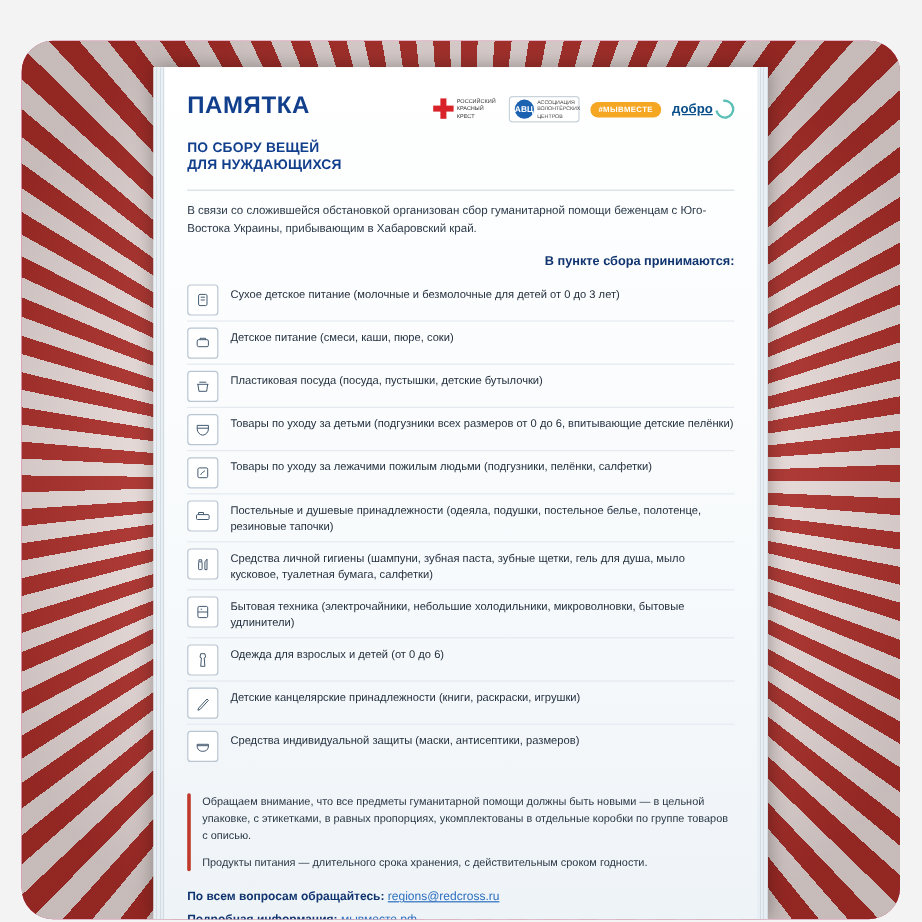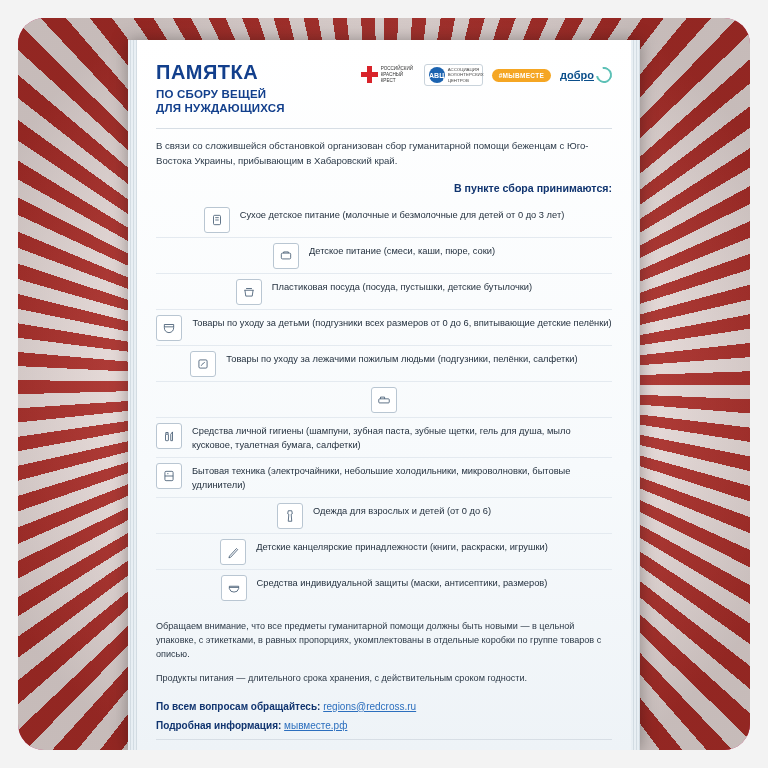--- a/index.html
+++ b/index.html
@@ -14,21 +14,21 @@
   #stage {
     position: relative;
     width: 768px;
     height: 768px;
     background: #f3f3f3;
   }
   
   .frame {
     position: absolute;
     left: 18px;
-    top: 18px;
+    top: 34px;
     width: 732px;
     height: 732px;
     border-radius: 26px;
     background: #be185d;
     overflow: hidden;
   }
   
   .stripes {
     position: absolute;
     inset: 0;
@@ -86,21 +86,21 @@
     font-size: 20px;
     letter-spacing: .5px;
     line-height: 1.05;
   }
   .title-sub {
     color: #123f8c;
     font-weight: bold;
     font-size: 11.5px;
     line-height: 1.25;
     letter-spacing: .2px;
-    margin-top: 4px;
+    margin-top: 18px;
   }
   .logos {
     display: flex;
     align-items: center;
     gap: 9px;
     padding-top: 6px;
   }
   .logo-rkk { display:flex; align-items:center; gap:3px; }
   .rkk-cross {
     position: relative;
@@ -179,45 +179,43 @@
     text-align: right;
   }
   
   .items { margin-top: 8px; }
   .item {
     display: flex;
     align-items: flex-start;
     gap: 10px;
     padding: 4.5px 0;
     border-bottom: 1px solid #e4eaf0;
-    justify-content: center;
   }
   .item:last-child { border-bottom: none; }
   .ico {
     flex: 0 0 auto;
     width: 24px; height: 24px;
     border: 1px solid #b9c6d2;
     border-radius: 3px;
     background: #fff;
     display: flex; align-items: center; justify-content: center;
     color: #3f566e;
   }
   .ico svg { display: block; }
   .item-text {
     font-size: 9.3px;
     color: #24313f;
     line-height: 1.5;
     padding-top: 2px;
   }
   
   .notes {
-    margin-top: 4px;
+    margin-top: 22px;
     display: flex;
     gap: 10px;
-    flex-direction: column;
   }
   .notes-bar {
     flex: 0 0 auto;
     width: 2.5px;
     background: #c0392b;
     border-radius: 2px;
   }
   .notes-body { font-size: 9.1px; color: #2b3846; line-height: 1.55; }
   .notes-body p { margin: 0 0 9px; }
   .notes-body p:last-child { margin-bottom: 0; }
@@ -328,20 +326,21 @@
             <div class="item-text">Товары по уходу за лежачими пожилым людьми (подгузники, пелёнки, салфетки)</div>
           </div>
 
           <div class="item">
             <div class="ico">
               <svg width="14" height="14" viewBox="0 0 24 24" fill="none" stroke="#3f566e" stroke-width="1.4">
                 <rect x="3" y="10" width="18" height="7" rx="1.5"></rect>
                   <path d="M6 10V7h7v3"></path>
               </svg>
             </div>
+            <div class="item-text">Постельные и душевые принадлежности  (одеяла, подушки, постельное белье, полотенце, резиновые тапочки)</div>
           </div>
 
           <div class="item">
             <div class="ico">
               <svg width="14" height="14" viewBox="0 0 24 24" fill="none" stroke="#3f566e" stroke-width="1.4">
                 <rect x="6" y="9" width="5" height="11" rx="1"></rect>
                   <path d="M6.5 9V6h4v3"></path>
                 <path d="M15 20V9l3-4v15z"></path>
               </svg>
             </div>

